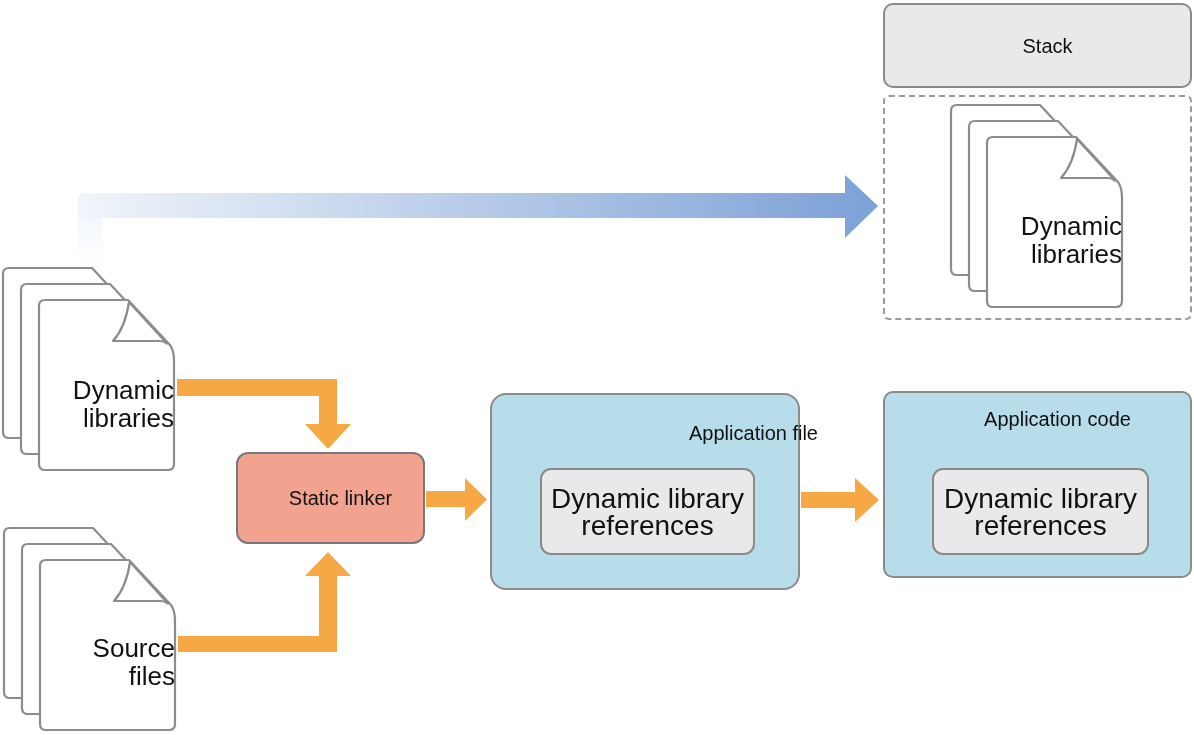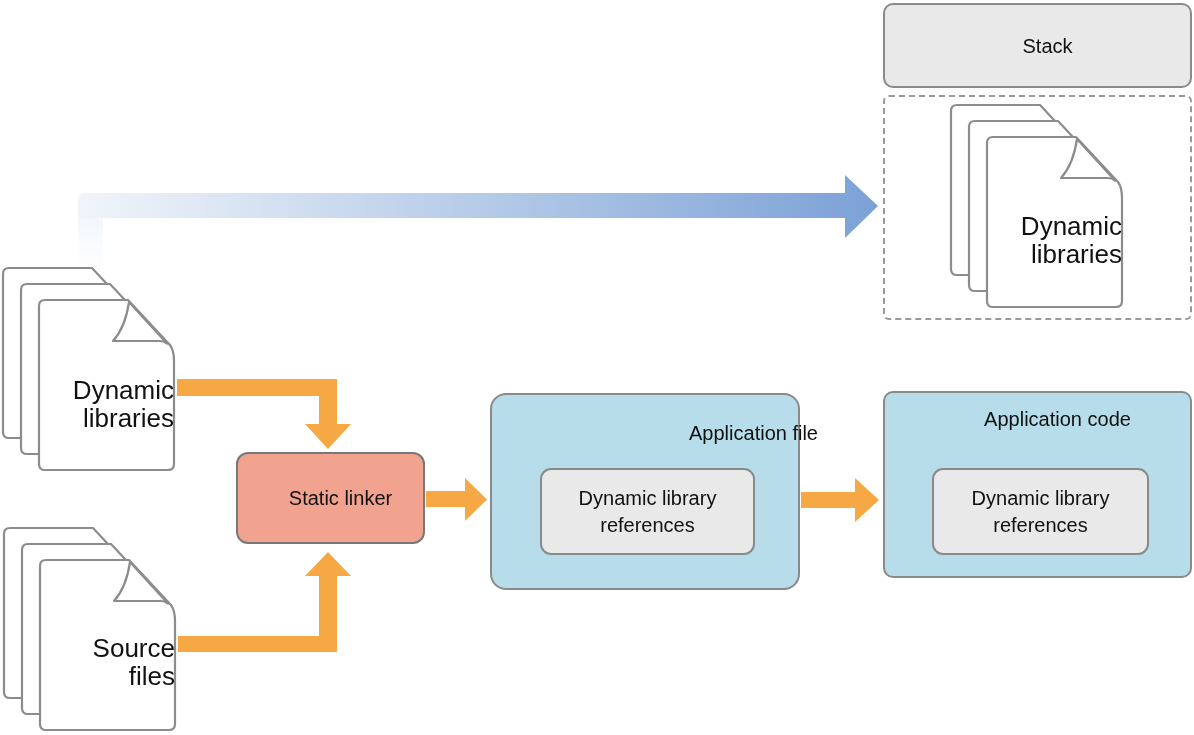--- a/index.html
+++ b/index.html
@@ -17,21 +17,21 @@
   body{font-family:"Liberation Sans", sans-serif; color:var(--text);}
   #canvas{position:relative;width:1194px;height:735px;background:#ffffff;overflow:hidden;}
   .abs{position:absolute;}
   .box{box-sizing:border-box;border:2px solid var(--border);}
   .gray-box{background:var(--box-gray);}
   .blue-box{background:var(--box-blue);}
   .salmon-box{background:var(--box-salmon);}
   .center-flex{display:flex;align-items:center;justify-content:center;text-align:center;}
   .title{font-size:20px;line-height:24px;padding-left:20px;}
   .two-line{font-size:26px;line-height:28px;text-align:right;}
-  .refs-line{font-size:20px;line-height:27px;}
+  .refs-line{font-size:28px;line-height:27px;}
 
   
   #stack-box{left:883px;top:3px;width:309px;height:85px;border-radius:10px;}
   #stack-contents-box{left:883px;top:95px;width:309px;height:225px;border:2px dashed #999999;border-radius:6px;background:#ffffff;box-sizing:border-box;}
   #heap-header{left:883px;top:327px;width:309px;height:72px;border-radius:10px;}
   #app-code-box{left:883px;top:391px;width:309px;height:187px;border-radius:10px;}
   #app-code-title{left:0;top:14px;width:100%;text-align:center;}
   #app-code-refs{left:47px;top:75px;width:217px;height:87px;border-radius:11px;flex-direction:column;}
   
   #app-file-box{left:490px;top:393px;width:310px;height:197px;border-radius:16px;}

